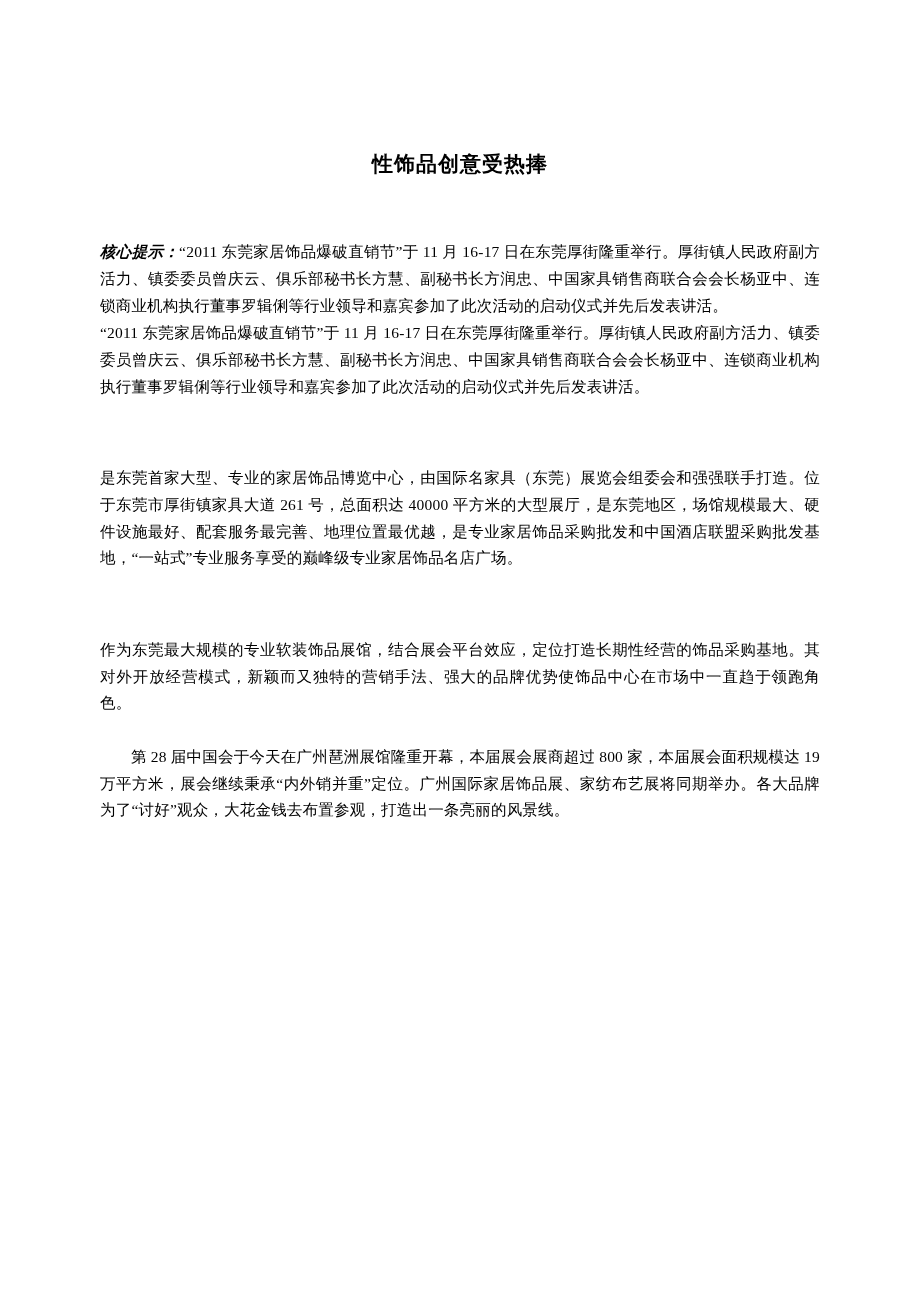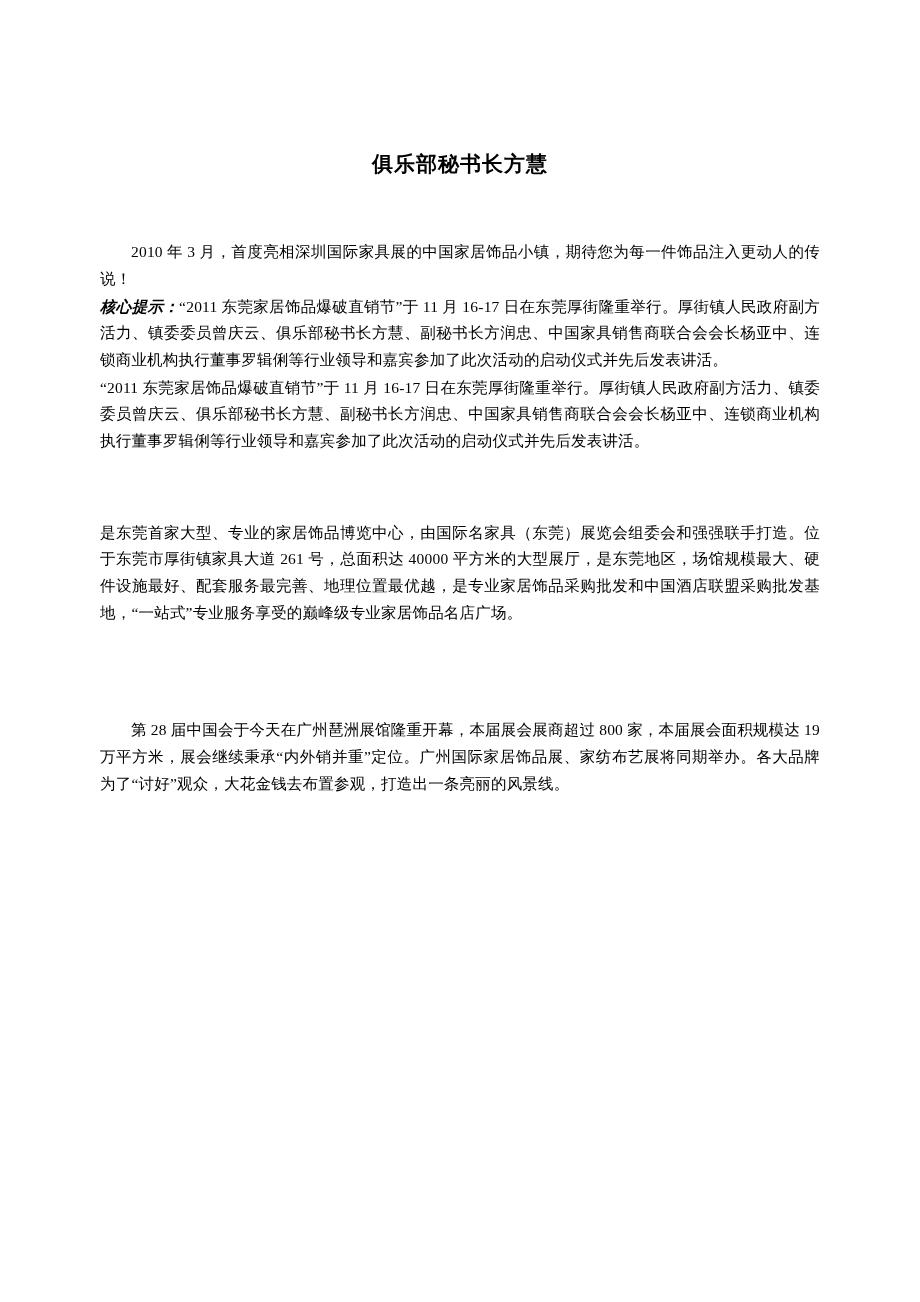--- a/index.html
+++ b/index.html
@@ -48,43 +48,43 @@
   }
   .block-gap-md {
     height: 26px;
   }
 </style>
 </head>
 <body>
 
 <div class="page">
 
-  <h1 class="doc-title">俱乐部秘书长方慧</h1>
+  <h1 class="doc-title">性饰品创意受热捧</h1>
 
-  <p class="para indent">
-    <span>2010 年 3 月，首度亮相深圳国际家具展的中国家居饰品小镇，期待您为每一件饰品注入更动人的传说！</span>
-  </p>
 
   <p class="para">
     <span class="bold-lead">核心提示：</span><span>“2011 东莞家居饰品爆破直销节”于 11 月 16-17 日在东莞厚街隆重举行。厚街镇人民政府副方活力、镇委委员曾庆云、俱乐部秘书长方慧、副秘书长方润忠、中国家具销售商联合会会长杨亚中、连锁商业机构执行董事罗辑俐等行业领导和嘉宾参加了此次活动的启动仪式并先后发表讲活。</span>
   </p>
 
   <p class="para">
     <span>“2011 东莞家居饰品爆破直销节”于 11 月 16-17 日在东莞厚街隆重举行。厚街镇人民政府副方活力、镇委委员曾庆云、俱乐部秘书长方慧、副秘书长方润忠、中国家具销售商联合会会长杨亚中、连锁商业机构执行董事罗辑俐等行业领导和嘉宾参加了此次活动的启动仪式并先后发表讲活。</span>
   </p>
 
   <div class="block-gap-xl"></div>
 
 
   <p class="para">
     <span>是东莞首家大型、专业的家居饰品博览中心，由国际名家具（东莞）展览会组委会和强强联手打造。位于东莞市厚街镇家具大道 261 号，总面积达 40000 平方米的大型展厅，是东莞地区，场馆规模最大、硬件设施最好、配套服务最完善、地理位置最优越，是专业家居饰品采购批发和中国酒店联盟采购批发基地，“一站式”专业服务享受的巅峰级专业家居饰品名店广场。</span>
   </p>
 
   <div class="block-gap-xl"></div>
 
+  <p class="para">
+    <span>作为东莞最大规模的专业软装饰品展馆，结合展会平台效应，定位打造长期性经营的饰品采购基地。其对外开放经营模式，新颖而又独特的营销手法、强大的品牌优势使饰品中心在市场中一直趋于领跑角色。</span>
+  </p>
 
   <div class="block-gap-md"></div>
 
 
   <p class="para indent">
     <span>第 28 届中国会于今天在广州琶洲展馆隆重开幕，本届展会展商超过 800 家，本届展会面积规模达 19 万平方米，展会继续秉承“内外销并重”定位。广州国际家居饰品展、家纺布艺展将同期举办。各大品牌为了“讨好”观众，大花金钱去布置参观，打造出一条亮丽的风景线。</span>
   </p>
 
 </div>
 

